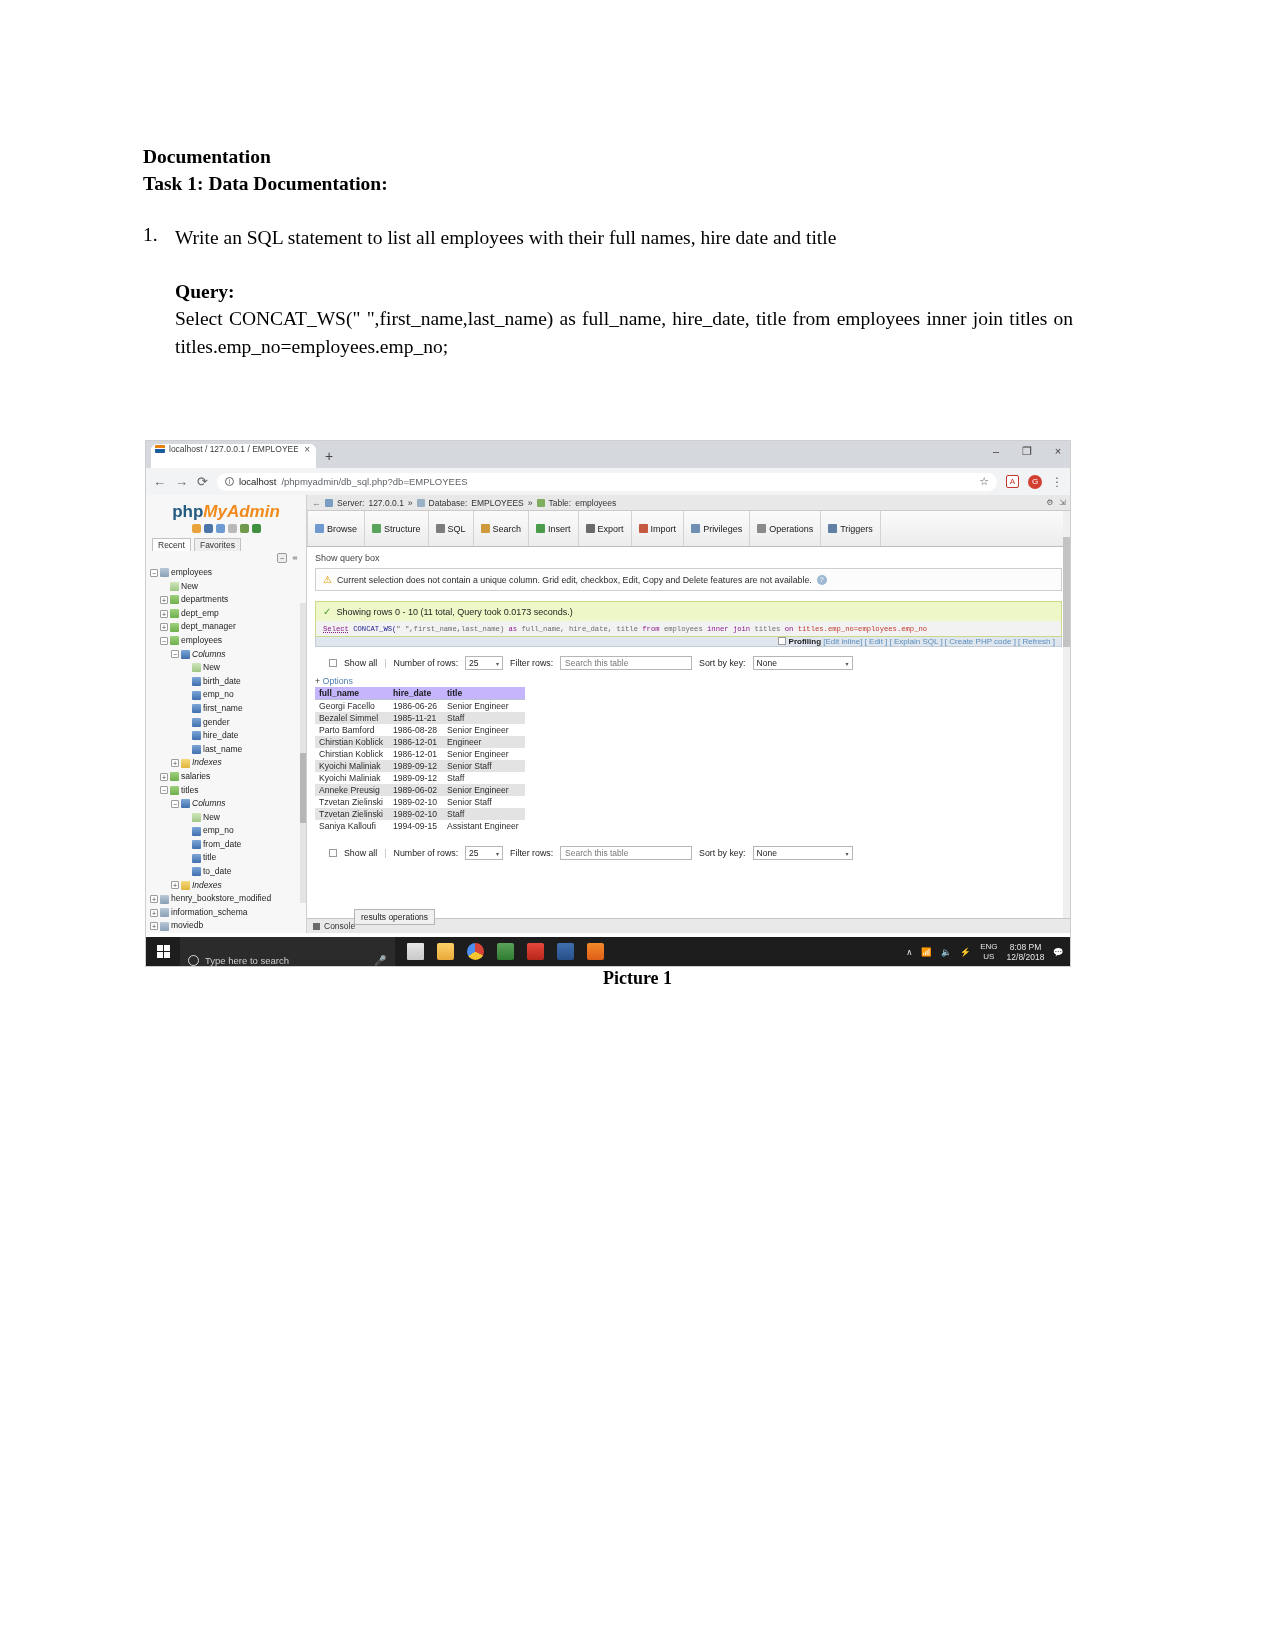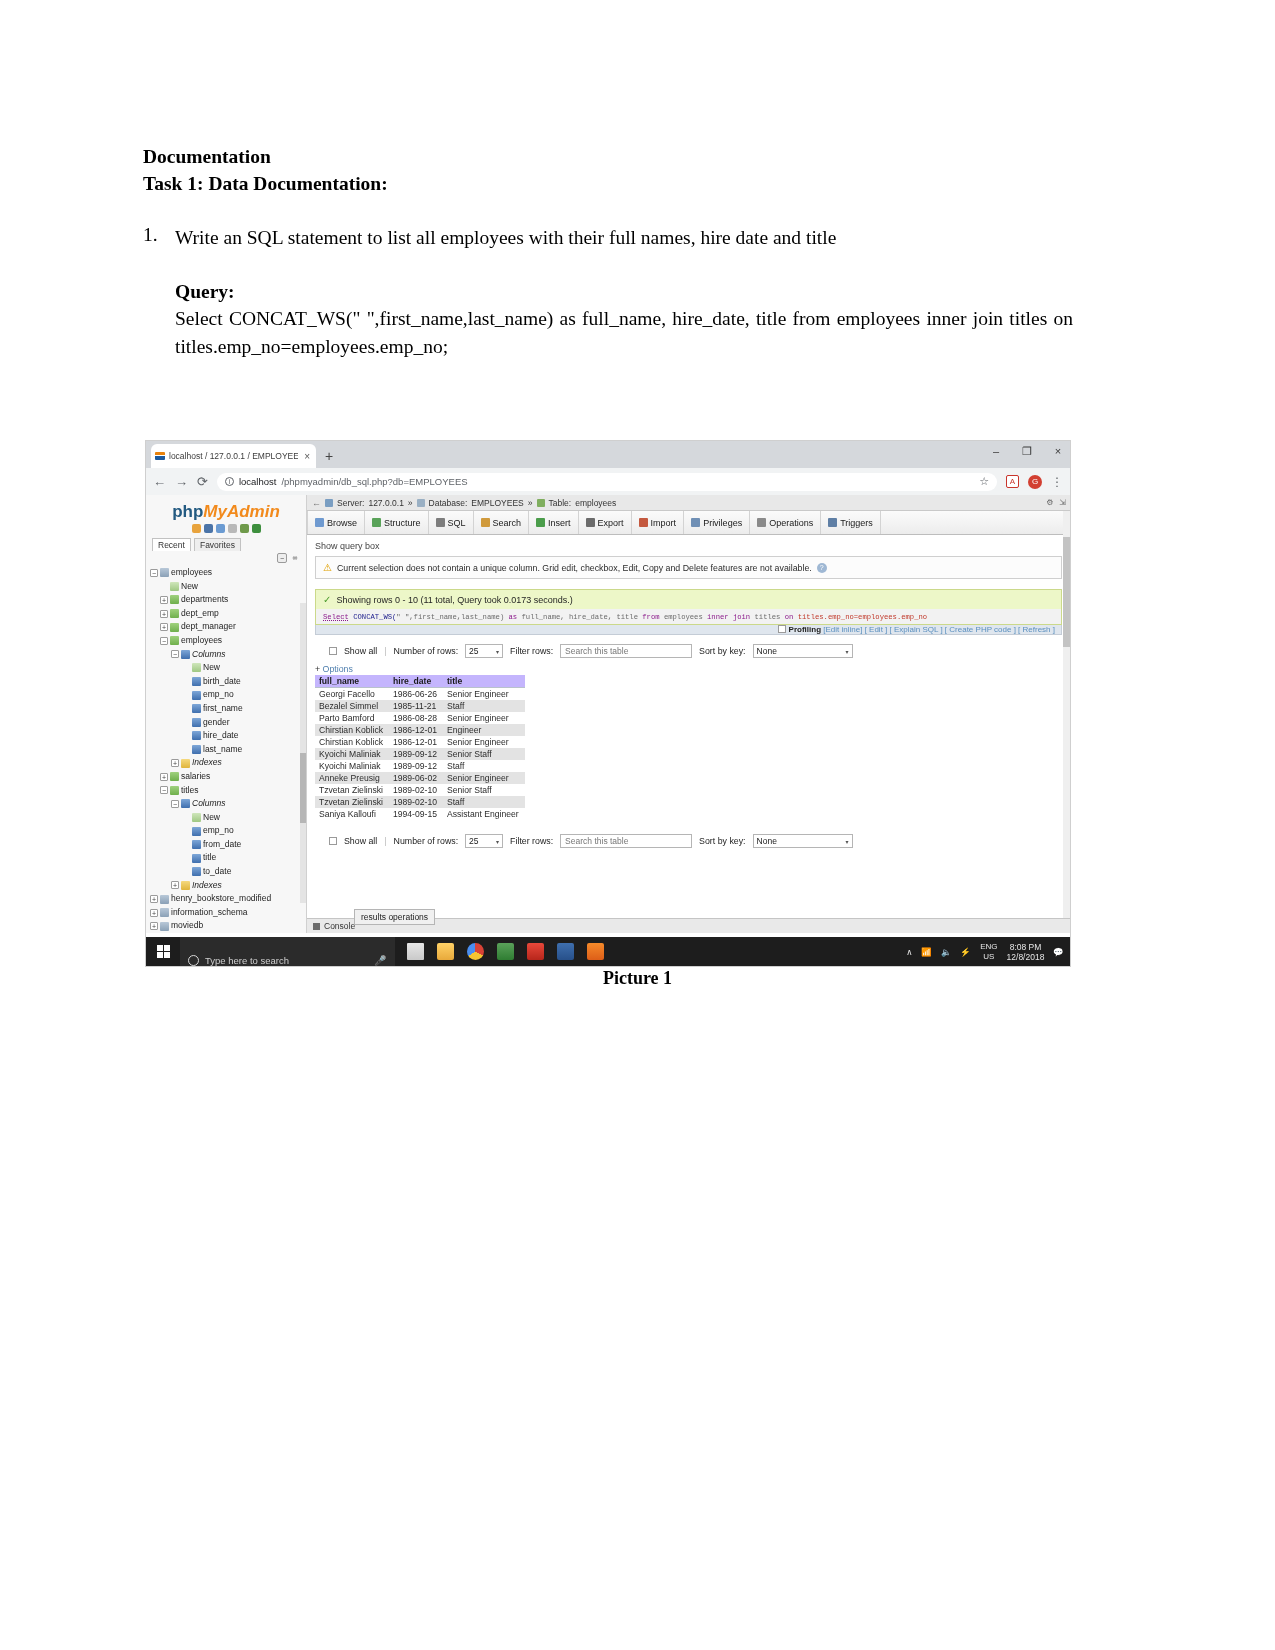--- a/index.html
+++ b/index.html
@@ -31,21 +31,21 @@
     font-family:"Liberation Sans", sans-serif;
     overflow:hidden;
     border:1px solid #cfcfcf;
   }
 
   
   .chrome-top { height:27px; background:#d5d8dc; position:relative; }
   .tabstrip { position:absolute; left:5px; top:3px; display:flex; align-items:flex-end; }
   .btab {
     width:165px; height:24px; background:#fff;
-    border-radius:6px 6px 0 0; display:flex; align-items:center;
+    border-radius:6px 6px 0 0; display:flex; align-items:flex-start;
     padding:0 4px; gap:4px; font-size:8.5px; color:#3c3c3c;
   }
   .favicon { width:10px; height:10px; flex:none; position:relative; }
   .favicon:before{
     content:""; position:absolute; left:0; top:1px;
     width:10px; height:8px;
     background:
       linear-gradient(#e8820c,#e8820c) 0 0/10px 3px no-repeat,
       linear-gradient(#1c5a9e,#1c5a9e) 0 4px/10px 4px no-repeat;
     border-radius:1px;
@@ -109,21 +109,21 @@
   .sb-thumb { position:absolute; right:0; top:150px; width:6px; height:70px; background:#b6b6b6; }
 
   
   .main { flex:1; position:relative; overflow:hidden; background:#fff; }
   .crumb { background:#e8e8e8; border-bottom:1px solid #c9c9c9; height:16px;
            display:flex; align-items:center; gap:4px; padding:0 5px; font-size:8.5px; color:#333; }
   .crumb .bk { color:#777; font-size:9px; }
   .cicon { width:8px;height:8px;border-radius:1px; }
   .gear-row { position:absolute; right:4px; top:3px; display:flex; gap:6px; font-size:8px; color:#666; }
 
-  .navtabs { display:flex; align-items:stretch; height:24px;
+  .navtabs { display:flex; align-items:stretch; height:36px;
              background:linear-gradient(#fbfbfb,#ececec); border-bottom:1px solid #bdbdbd; }
   .ntab { display:flex; align-items:center; gap:3px; padding:0 7px; font-size:9px; color:#1a1a1a;
           border-right:1px solid #d3d3d3; }
   .ntab:first-child{ border-left:1px solid #d3d3d3; }
   .nic { width:9px;height:9px;flex:none;border-radius:1px; }
 
   .showqbox { padding:6px 0 5px 8px; font-size:9px; color:#444; }
 
   .warnbox { margin:0 8px; background:#fcfcfc; border:1px solid #cfcfcf;
              padding:5px 7px; font-size:8.8px; color:#2b2b2b; display:flex; align-items:center; gap:5px; }

